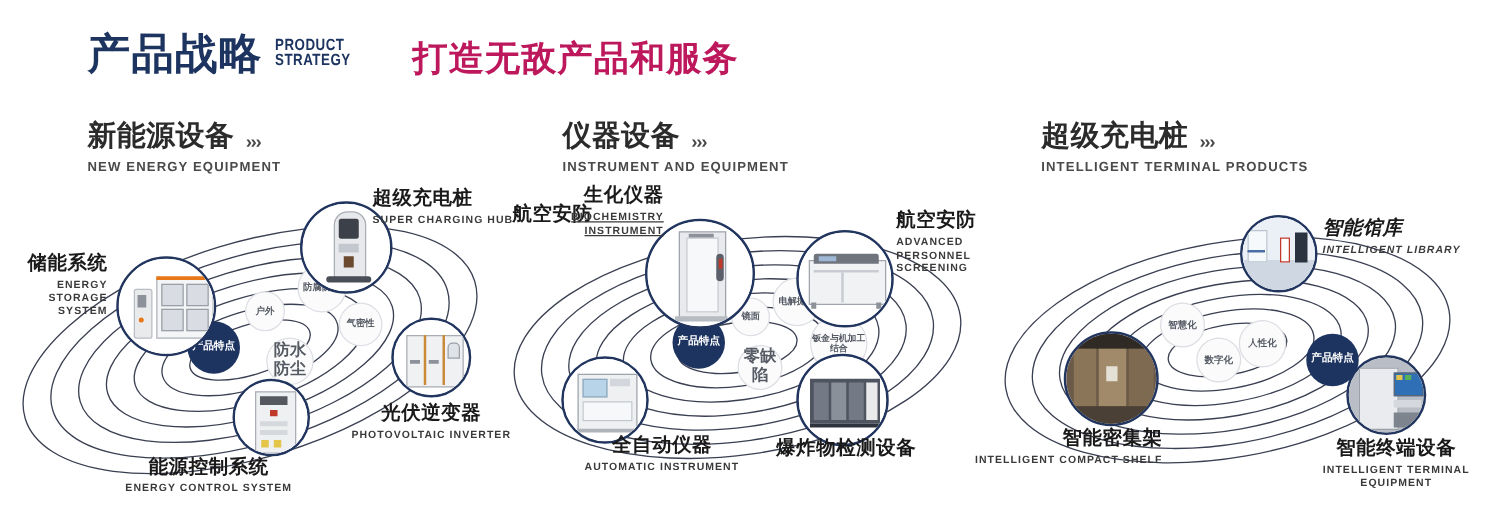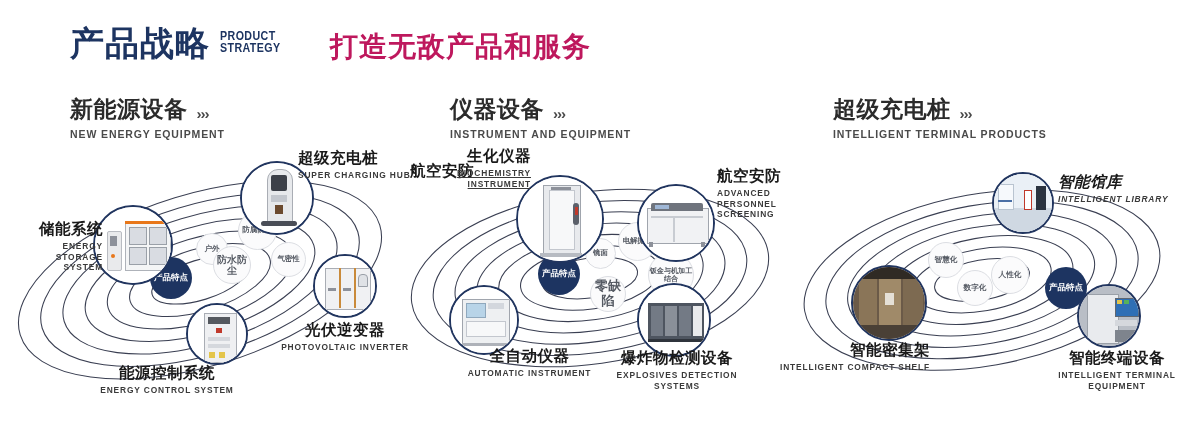--- a/index.html
+++ b/index.html
@@ -131,41 +131,41 @@
 
     <div class="feat main" style="left:150px;top:107px;width:42px;height:42px;font-size:8.5px;">
       <span>产品特点</span>
     </div>
     <div class="feat" style="left:196px;top:83px;width:32px;height:32px;font-size:7.6px;">
       <span>户外</span>
     </div>
     <div class="feat" style="left:238px;top:61px;width:39px;height:39px;font-size:7.6px;">
       <span>防腐防锈</span>
     </div>
-    <div class="feat" style="left:213px;top:96px;width:38px;height:38px;font-size:10px;">
+    <div class="feat" style="left:213px;top:120px;width:38px;height:38px;font-size:13px;">
       <span>防水防尘</span>
     </div>
     <div class="feat" style="left:271px;top:92px;width:35px;height:35px;font-size:7.4px;">
       <span>气密性</span>
     </div>
 
     <div class="node" style="left:93px;top:55px;width:80px;height:80px;">
       <div class="il">
         <div class="bx" style="left:12px;top:24px;width:13px;height:38px;background:#e9eaec;border:1px solid #b9bcc2;border-radius:2px;"></div>
         <div class="bx" style="left:15px;top:29px;width:7px;height:10px;background:#8d919a;"></div>
         <div class="bx" style="left:16px;top:47px;width:4px;height:4px;background:#e8771a;border-radius:50%;"></div>
         <div class="bx" style="left:30px;top:15px;width:44px;height:47px;background:#f4f5f6;border:1px solid #aeb2b9;"></div>
         <div class="bx" style="left:34px;top:20px;width:16px;height:16px;background:#d9dce2;border:1px solid #9aa0a8;"></div>
         <div class="bx" style="left:54px;top:20px;width:16px;height:16px;background:#d9dce2;border:1px solid #9aa0a8;"></div>
         <div class="bx" style="left:34px;top:40px;width:16px;height:16px;background:#d9dce2;border:1px solid #9aa0a8;"></div>
         <div class="bx" style="left:54px;top:40px;width:16px;height:16px;background:#d9dce2;border:1px solid #9aa0a8;"></div>
         <div class="bx" style="left:30px;top:14px;width:44px;height:3px;background:#e8771a;"></div>
       </div>
     </div>
-    <div class="cap right" style="left:0px;top:71px;width:86px;padding-left:17px;">
+    <div class="cap right" style="left:0px;top:52px;width:86px;">
       <div class="cn">储能系统</div>
       <div class="en">ENERGY STORAGE SYSTEM</div>
     </div>
 
     <div class="node" style="left:240px;top:11px;width:74px;height:74px;">
       <div class="il">
         <div class="bx" style="left:25px;top:6px;width:24px;height:52px;background:#e7e9ec;border:1px solid #a9adb4;border-radius:11px 11px 2px 2px;"></div>
         <div class="bx" style="left:29px;top:12px;width:16px;height:16px;background:#3c4049;border-radius:2px;"></div>
         <div class="bx" style="left:29px;top:32px;width:16px;height:7px;background:#c3c7ce;"></div>
         <div class="bx" style="left:33px;top:42px;width:8px;height:9px;background:#6b4a2f;"></div>
@@ -292,21 +292,20 @@
         <div class="bx" style="left:9px;top:18px;width:56px;height:36px;background:#4e5560;"></div>
         <div class="bx" style="left:12px;top:21px;width:12px;height:30px;background:#737a85;"></div>
         <div class="bx" style="left:26px;top:21px;width:12px;height:30px;background:#8a9099;"></div>
         <div class="bx" style="left:40px;top:21px;width:12px;height:30px;background:#737a85;"></div>
         <div class="bx" style="left:54px;top:21px;width:9px;height:30px;background:#e9eaec;"></div>
         <div class="bx" style="left:9px;top:54px;width:56px;height:3px;background:#2f343c;"></div>
       </div>
     </div>
     <div class="cap center" style="left:194px;top:200px;width:156px;">
       <div class="cn">爆炸物检测设备</div>
-      <div class="en">EXPLOSIVES DETECTION SYSTEMS</div>
     </div>
   </div>
 
   <div class="cluster" style="left:800px;width:400px;">
     <svg width="400" height="265" viewBox="0 0 400 265">
       <g fill="none" stroke="#3a3f52" stroke-width="1.05">
         <ellipse cx="182" cy="130" rx="48" ry="20" transform="rotate(-10 182 130)"></ellipse>
         <ellipse cx="182" cy="130" rx="70" ry="31" transform="rotate(-10 182 130)"></ellipse>
         <ellipse cx="182" cy="130" rx="92" ry="42" transform="rotate(-10 182 130)"></ellipse>
         <ellipse cx="182" cy="130" rx="114" ry="53" transform="rotate(-10 182 130)"></ellipse>

